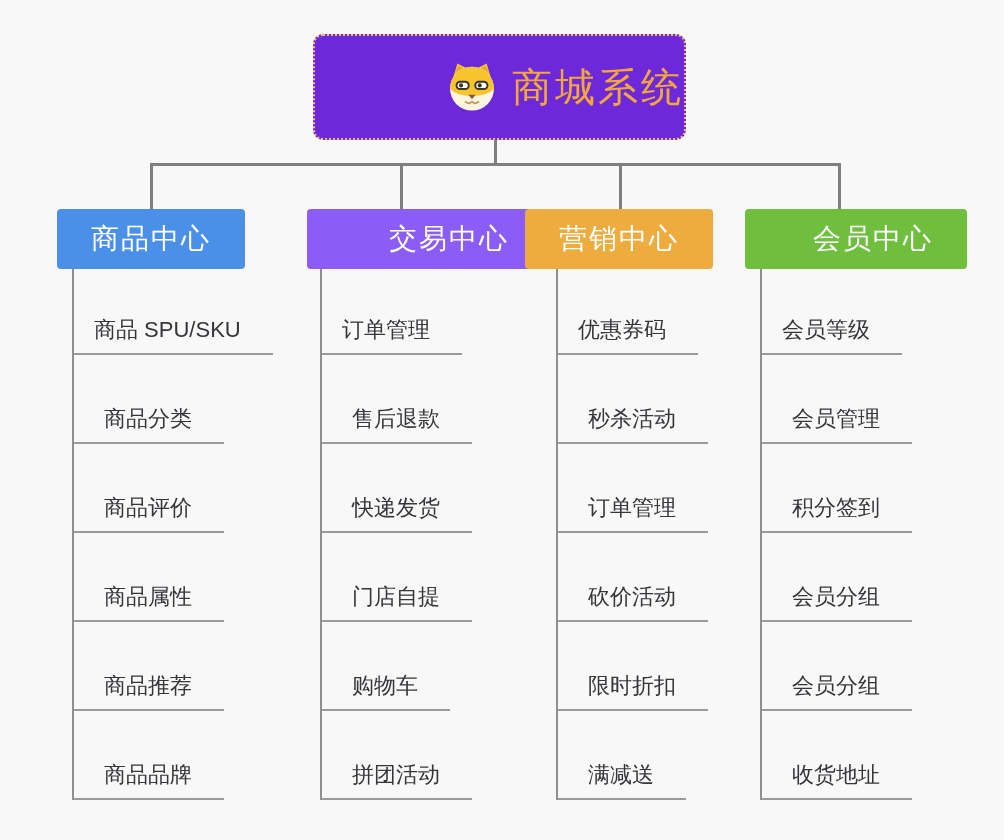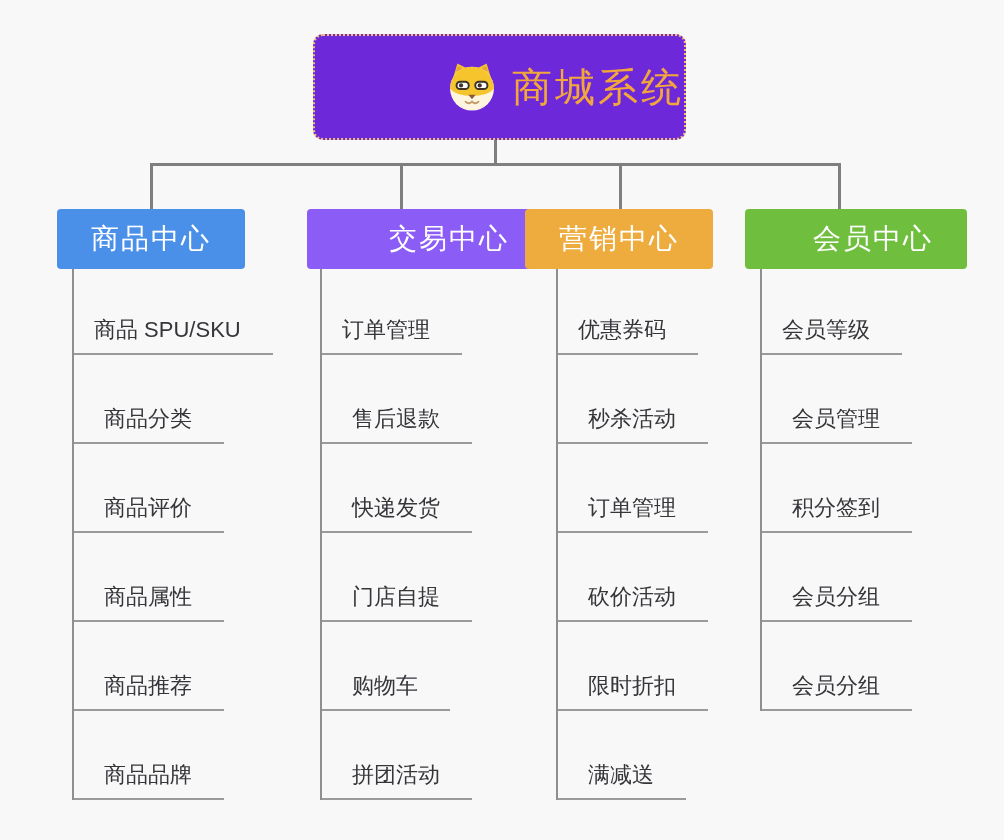--- a/index.html
+++ b/index.html
@@ -160,15 +160,16 @@
     <div class="child-item">限时折扣</div>
     <div class="child-item">满减送</div>
   </div>
 
   <div class="child-col c4">
     <div class="child-item">会员等级</div>
     <div class="child-item">会员管理</div>
     <div class="child-item">积分签到</div>
     <div class="child-item">会员分组</div>
     <div class="child-item">会员分组</div>
+    <div class="child-item">收货地址</div>
   </div>
 
 </div>
 
 </body></html>

